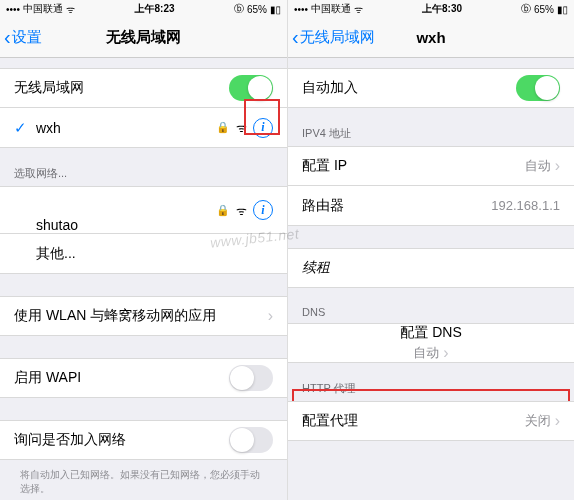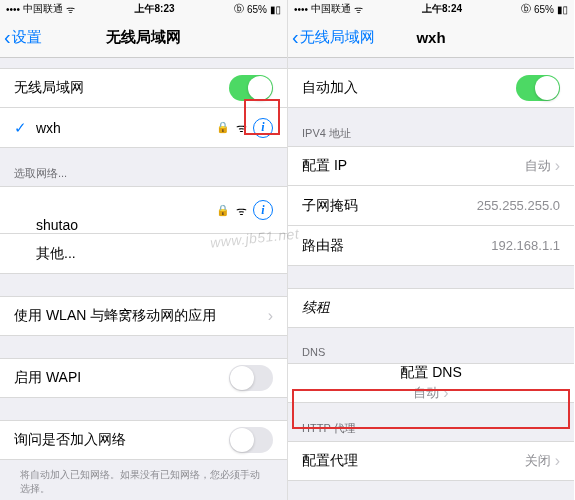--- a/index.html
+++ b/index.html
@@ -138,21 +138,21 @@
     </div>
   </div>
 
   <div class="screen">
     <div class="status">
       <div class="left">
           <span>••••</span>
           <span>中国联通</span>
           <span>ᯤ</span>
         </div>
-      <div class="center">上午8:24</div>
+      <div class="center">上午8:30</div>
       <div class="right">
           <span>ⓑ</span>
           <span>65%</span>
           <span>▮▯</span>
         </div>
     </div>
     <div class="nav">
       <div class="back">
           <span class="chev-left">‹</span>
           <span>无线局域网</span>
@@ -170,26 +170,20 @@
 
       <div class="group-header">IPV4 地址</div>
       <div class="cell first">
         <div class="label">配置 IP</div>
         <div class="value">
             <span>自动</span>
             <span class="chev-right">›</span>
           </div>
       </div>
       <div class="cell">
-        <div class="label">子网掩码</div>
-        <div class="value">
-            <span>255.255.255.0</span>
-          </div>
-      </div>
-      <div class="cell">
         <div class="label">路由器</div>
         <div class="value">
             <span>192.168.1.1</span>
           </div>
       </div>
 
       <div class="gap"></div>
       <div class="cell first link-cell">
         <div class="label">续租</div>
       </div>

